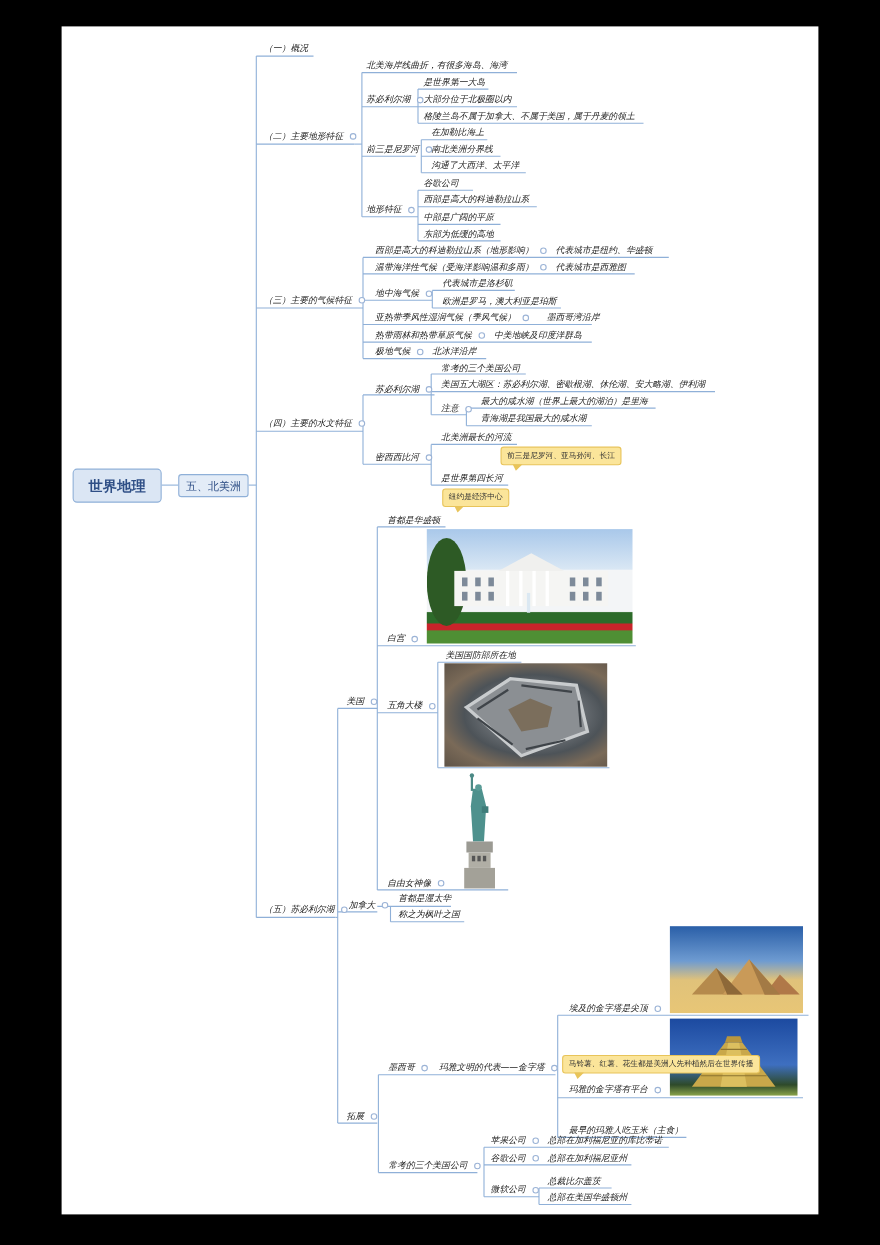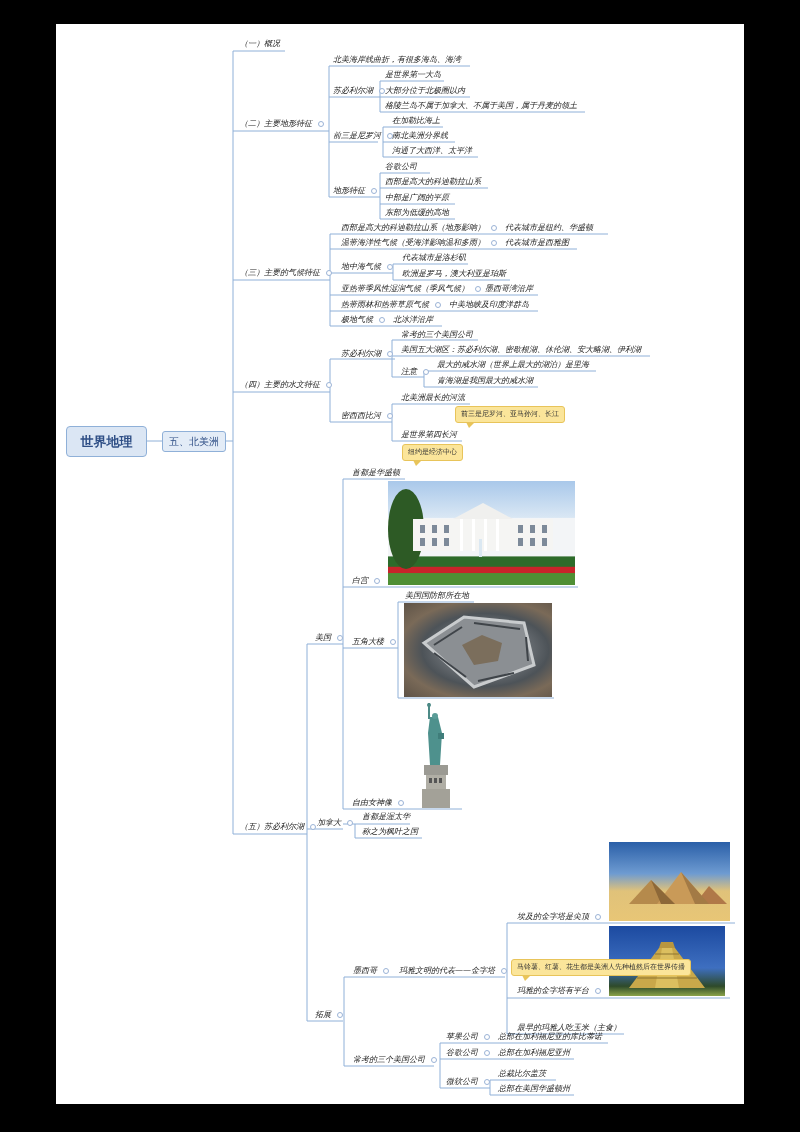--- a/index.html
+++ b/index.html
@@ -155,21 +155,21 @@
 <div class="node" style="left:383px;top:162px">谷歌公司</div>
 <div class="node" style="left:383px;top:177px">西部是高大的科迪勒拉山系</div>
 <div class="node" style="left:383px;top:193px">中部是广阔的平原</div>
 <div class="node" style="left:383px;top:208px">东部为低缓的高地</div>
 
 <div class="node" style="left:339px;top:223px"><span>西部是高大的科迪勒拉山系（地形影响）</span><span class="dot"></span><span style="margin-left:8px">代表城市是纽约、华盛顿</span></div>
 <div class="node" style="left:339px;top:238px"><span>温带海洋性气候（受海洋影响温和多雨）</span><span class="dot"></span><span style="margin-left:8px">代表城市是西雅图</span></div>
 <div class="node" style="left:339px;top:262px"><span>地中海气候</span><span class="dot"></span></div>
 <div class="node" style="left:400px;top:253px">代表城市是洛杉矶</div>
 <div class="node" style="left:400px;top:269px">欧洲是罗马，澳大利亚是珀斯</div>
-<div class="node" style="left:339px;top:284px"><span>亚热带季风性湿润气候（季风气候）</span><span class="dot"></span><span style="margin-left:4px">墨西哥湾沿岸</span></div>
+<div class="node" style="left:339px;top:284px"><span>亚热带季风性湿润气候（季风气候）</span><span class="dot"></span><span style="margin-left:16px">墨西哥湾沿岸</span></div>
 <div class="node" style="left:339px;top:300px"><span>热带雨林和热带草原气候</span><span class="dot"></span><span style="margin-left:8px">中美地峡及印度洋群岛</span></div>
 <div class="node" style="left:339px;top:315px"><span>极地气候</span><span class="dot"></span><span style="margin-left:8px">北冰洋沿岸</span></div>
 
 <div class="node" style="left:339px;top:349px"><span>苏必利尔湖</span><span class="dot"></span></div>
 <div class="node" style="left:399px;top:330px">常考的三个美国公司</div>
 <div class="node" style="left:399px;top:345px">美国五大湖区：苏必利尔湖、密歇根湖、休伦湖、安大略湖、伊利湖</div>
 <div class="node" style="left:399px;top:367px"><span>注意</span><span class="dot"></span></div>
 <div class="node" style="left:435px;top:360px">最大的咸水湖（世界上最大的湖泊）是里海</div>
 <div class="node" style="left:435px;top:376px">青海湖是我国最大的咸水湖</div>
 <div class="node" style="left:339px;top:411px"><span>密西西比河</span><span class="dot"></span></div>

